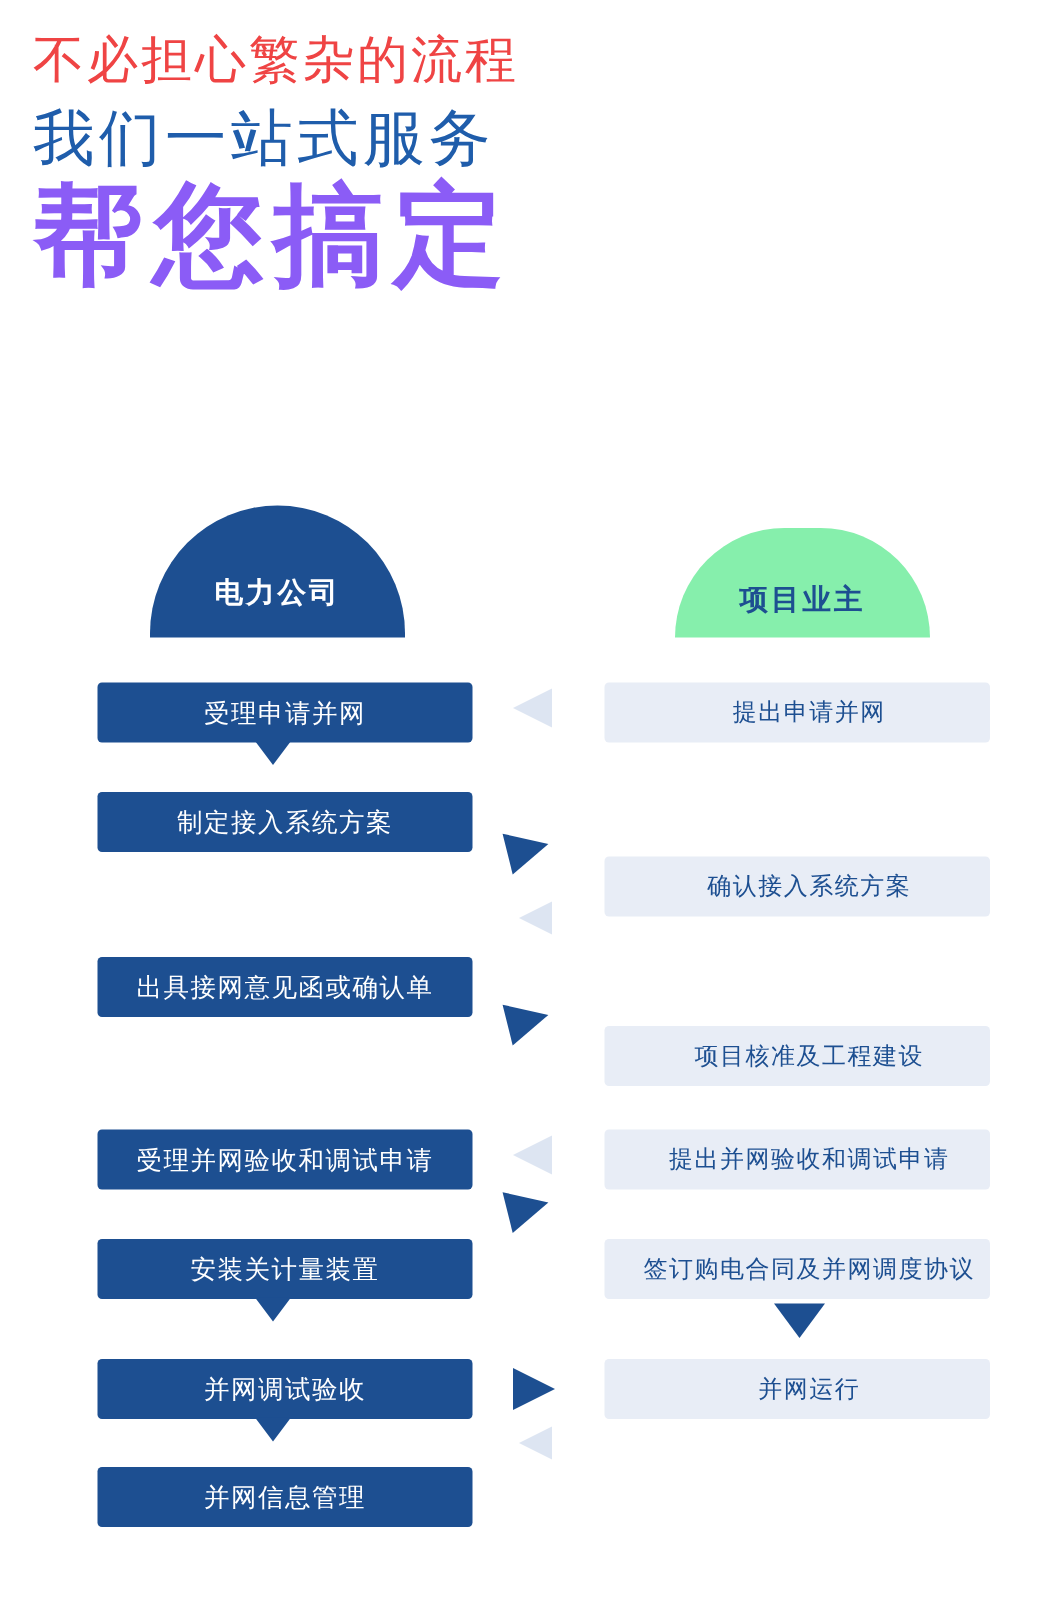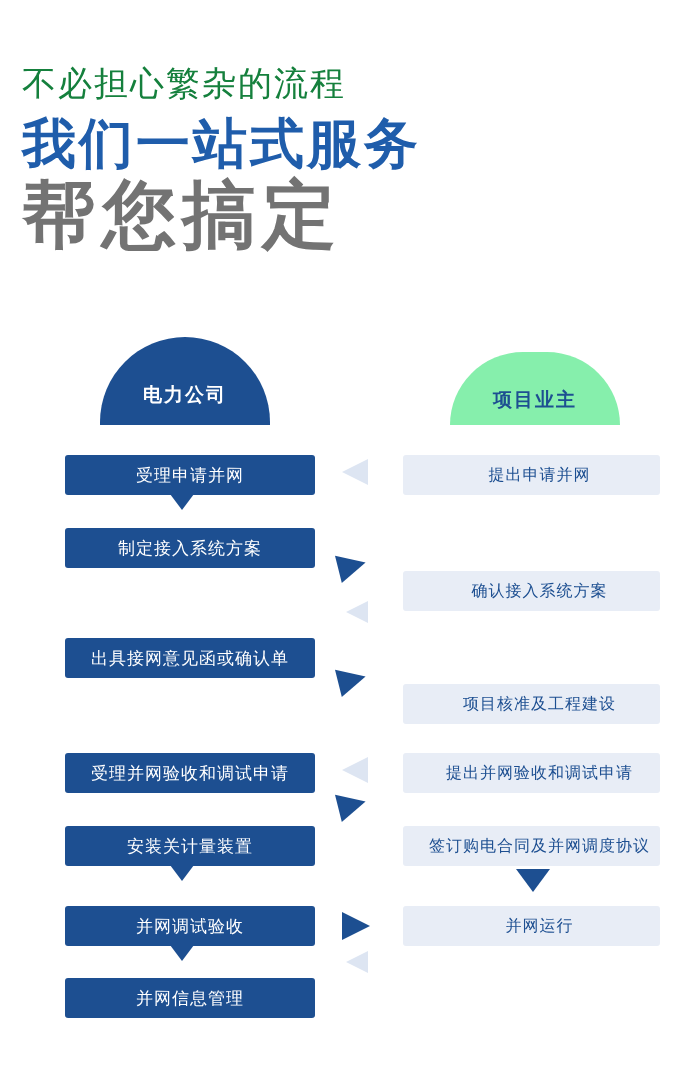--- a/index.html
+++ b/index.html
@@ -4,23 +4,23 @@
 <style>
   * { margin:0; padding:0; box-sizing:border-box; }
   html,body { background:#ffffff; }
   .page {
     position:relative; width:700px; height:1070px; background:#ffffff;
     font-family:"Liberation Sans", sans-serif; overflow:hidden;
   }
 
   
   .headline { position:absolute; left:22px; top:20px; }
-  .h1 { font-size:34px; color:#15803d; font-weight:400; letter-spacing:2px; line-height:1.2;margin-top:43px; }
-  .h2 { font-size:54px; color:#1f5dab; font-weight:700; letter-spacing:3px; margin-top:8px; line-height:1.15; }
-  .h3 { font-size:74px; color:#737373; font-weight:900; letter-spacing:6px; margin-top:0px; line-height:1.1; }
+  .h1 { font-size:34px; color:#ef4444; font-weight:400; letter-spacing:2px; line-height:1.2; }
+  .h2 { font-size:41px; color:#1f5dab; font-weight:400; letter-spacing:3px; margin-top:8px; line-height:1.15; }
+  .h3 { font-size:74px; color:#8b5cf6; font-weight:900; letter-spacing:6px; margin-top:0px; line-height:1.1; }
 
   
   .section-title { position:absolute; left:28px; top:276px; display:flex; align-items:center; gap:11px; }
   .bullet { width:13px; height:13px; background:#2e6db6; display:inline-block; }
   .section-text { font-size:16px; color:#3a3a3a; letter-spacing:3px; }
 
   
   .arch {
     position:absolute; display:flex; align-items:center; justify-content:center;
     font-weight:700; font-size:19px; letter-spacing:2px;

